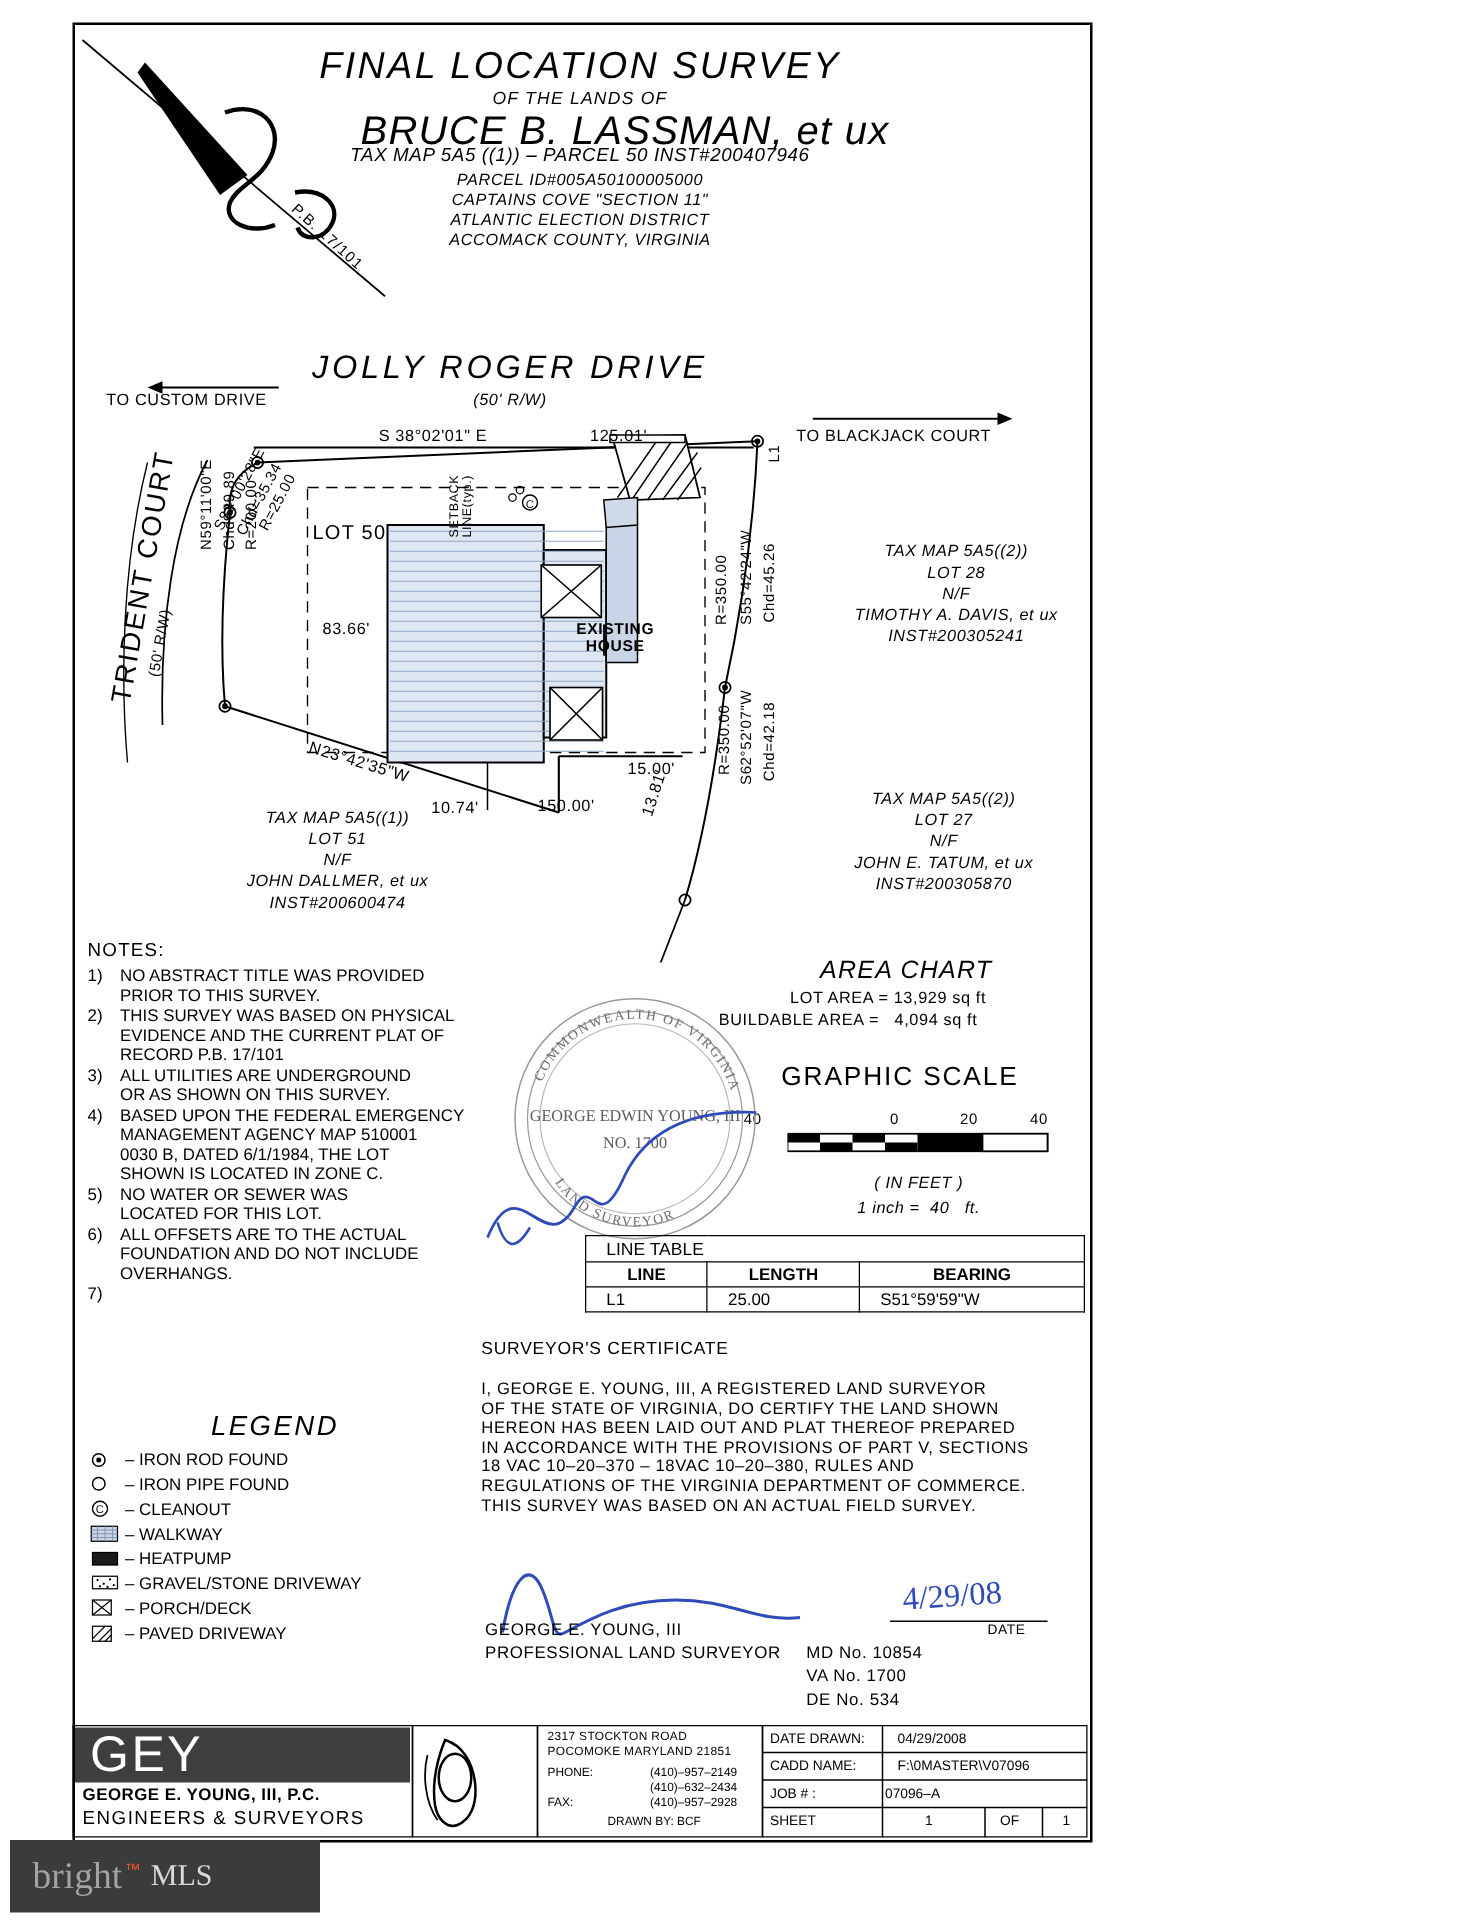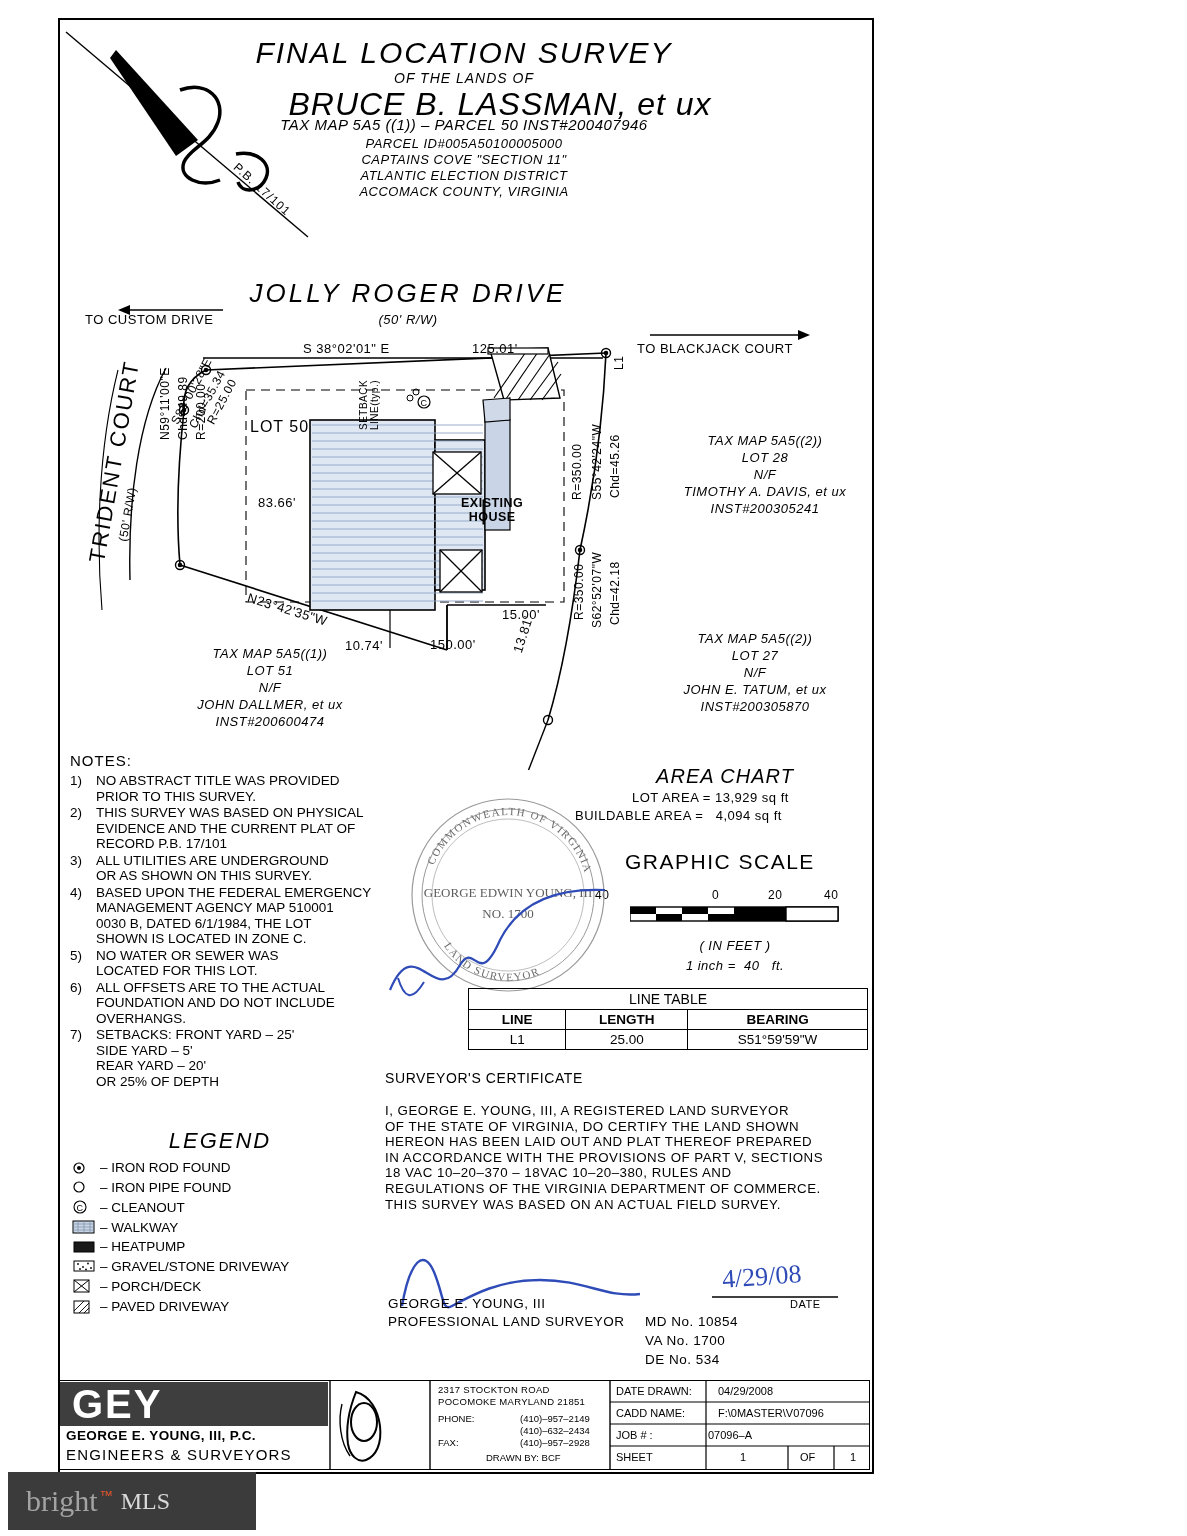--- a/index.html
+++ b/index.html
@@ -22,21 +22,21 @@
   .street{font-size:26px;letter-spacing:3px;}
   .small{font-size:13px;}
   .smaller{font-size:12px;}
   .xtiny{font-size:10px;}
   .lot-label{font-size:16px;letter-spacing:1px;}
   .note-list{font-size:13.5px;line-height:15.5px;}
   .note-row{display:flex;margin-bottom:1px;}
   .note-num{width:26px;flex:none;}
   .note-txt{white-space:pre-line;}
   table{border-collapse:collapse;}
-  .lt th,.lt td{border:1.5px solid #000;font-size:13.5px;text-align:center;padding:2px 16px;font-family:"Liberation Sans",sans-serif;}
+  .lt th,.lt td{border:1.5px solid #000;font-size:13.5px;padding:2px 16px;font-family:"Liberation Sans",sans-serif;}
   .lt .hdr{font-size:14px;}
   .legend-row{display:flex;align-items:center;font-size:13.5px;margin-bottom:4.5px;}
   .legend-sym{width:28px;flex:none;text-align:center;}
   svg{display:block;}
 </style>
 </head>
 <body>
 
 <div class="sheet">
 
@@ -264,24 +264,20 @@
      LOCATED FOR THIS LOT.</span>
       </div>
     <div class="note-row">
         <span class="note-num">6)</span>
         <span class="note-txt">ALL OFFSETS ARE TO THE ACTUAL
      FOUNDATION AND DO NOT INCLUDE
      OVERHANGS.</span>
       </div>
     <div class="note-row">
         <span class="note-num">7)</span>
-        <span class="note-txt">SETBACKS: FRONT YARD – 25'
-              SIDE YARD – 5'
-              REAR YARD – 20'
-              OR 25% OF DEPTH</span>
       </div>
   </div>
 
   <div class="abs t ctr" style="left:70px;top:1128px;width:300px;font-size:22px;letter-spacing:2px;">LEGEND</div>
   <div class="abs" style="left:72px;top:1160px;width:330px;">
     <div class="legend-row">
       <span class="legend-sym">
         <svg width="14" height="14">
             <circle cx="7" cy="7" r="5" fill="none" stroke="#000" stroke-width="1.2"></circle>
             <circle cx="7" cy="7" r="2" fill="#000"></circle>
@@ -467,21 +463,21 @@
       <line x1="552" y1="0" x2="552" y2="90" stroke="#000" stroke-width="1.4"></line>
       <line x1="552" y1="22" x2="812" y2="22" stroke="#000" stroke-width="1.2"></line>
       <line x1="552" y1="44" x2="812" y2="44" stroke="#000" stroke-width="1.2"></line>
       <line x1="552" y1="66" x2="812" y2="66" stroke="#000" stroke-width="1.2"></line>
       <line x1="648" y1="0" x2="648" y2="90" stroke="#000" stroke-width="1.2"></line>
       <line x1="730" y1="66" x2="730" y2="90" stroke="#000" stroke-width="1.2"></line>
       <line x1="776" y1="66" x2="776" y2="90" stroke="#000" stroke-width="1.2"></line>
     </svg>
 
     <div class="abs" style="left:2px;top:2px;width:268px;height:44px;background:#3e3e3e;"></div>
-    <div class="abs" style="left:14px;top:2px;font-size:40px;font-weight:bold;color:#fff;font-family:'Liberation Sans',sans-serif;letter-spacing:2px;">GEY</div>
+    <div class="abs" style="left:14px;top:2px;font-size:40px;font-weight:normal;color:#fff;font-family:'Liberation Sans',sans-serif;letter-spacing:2px;">GEY</div>
     <div class="abs" style="left:8px;top:48px;font-size:13.5px;font-weight:bold;letter-spacing:0.4px;">GEORGE E. YOUNG, III, P.C.</div>
     <div class="abs" style="left:8px;top:66px;font-size:15px;letter-spacing:1.2px;">ENGINEERS &amp; SURVEYORS</div>
 
     <svg class="abs" style="left:278px;top:6px;" width="90" height="80">
       <path d="M20,6 C34,10 42,24 44,40 C46,58 40,70 30,74 C22,77 14,70 12,58 C10,44 12,26 20,6 Z" fill="none" stroke="#000" stroke-width="2"></path>
       <ellipse cx="28" cy="36" rx="13" ry="19" fill="none" stroke="#000" stroke-width="2"></ellipse>
       <path d="M6,18 C2,34 4,56 14,70" fill="none" stroke="#000" stroke-width="1.4"></path>
     </svg>
 
     <div class="abs" style="left:380px;top:4px;font-size:9.5px;letter-spacing:0.3px;">2317 STOCKTON ROAD</div>

